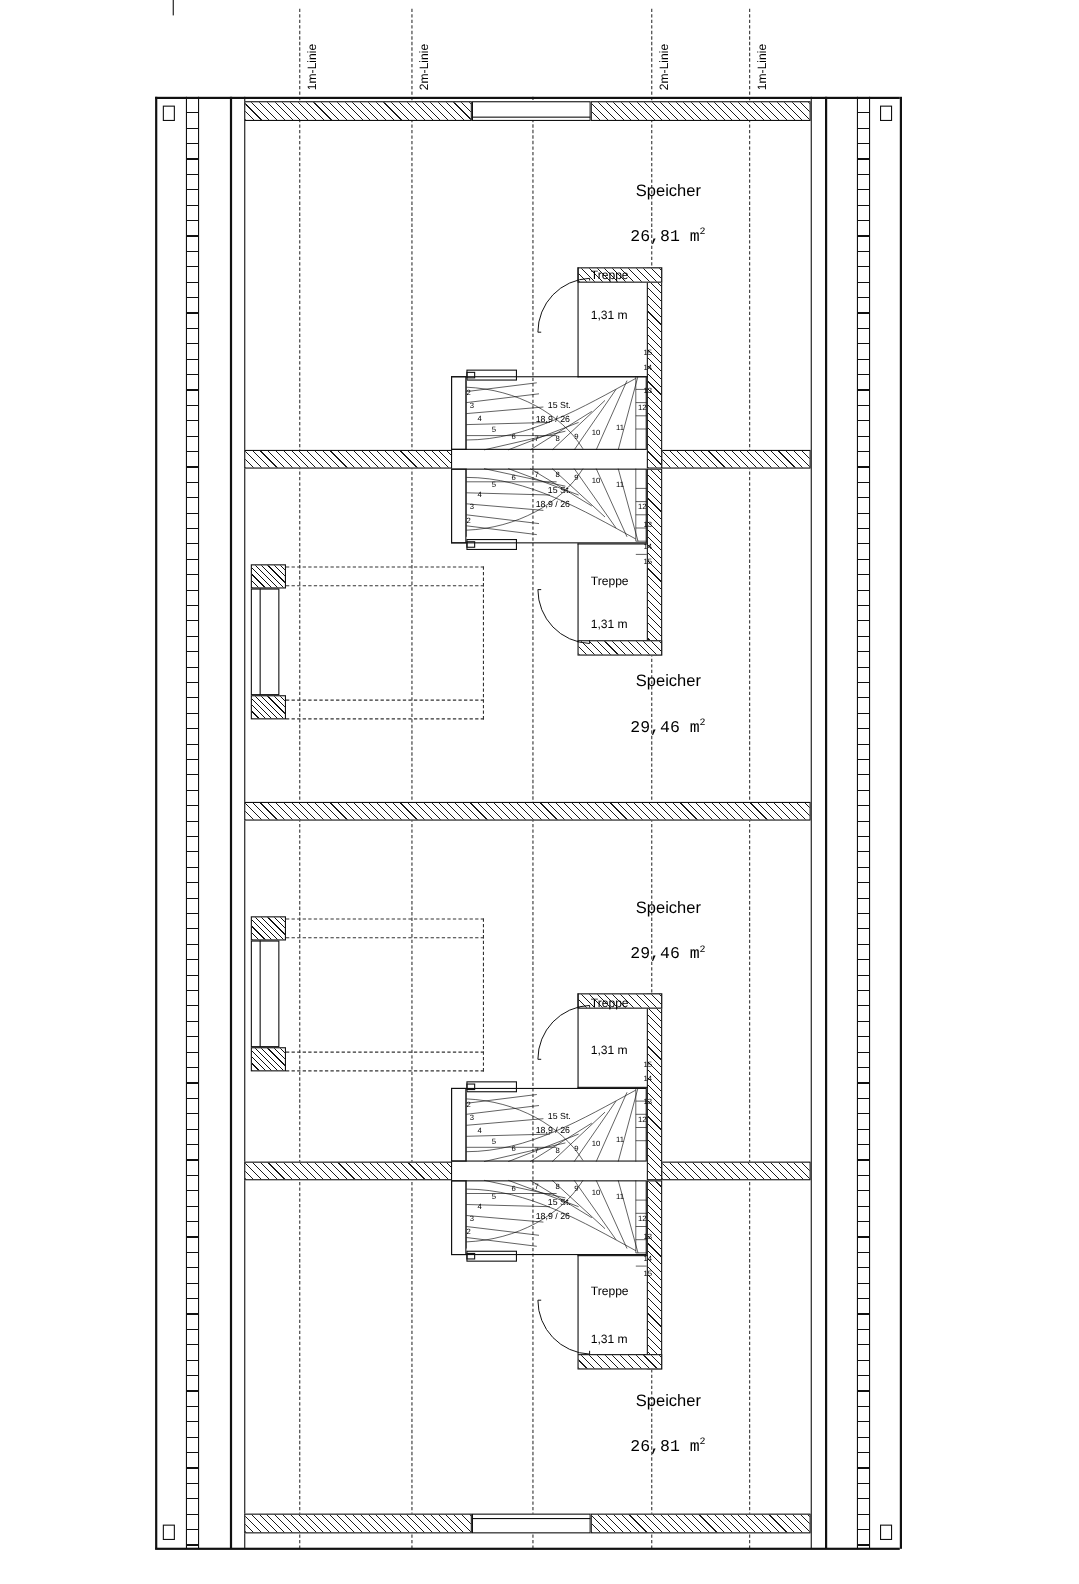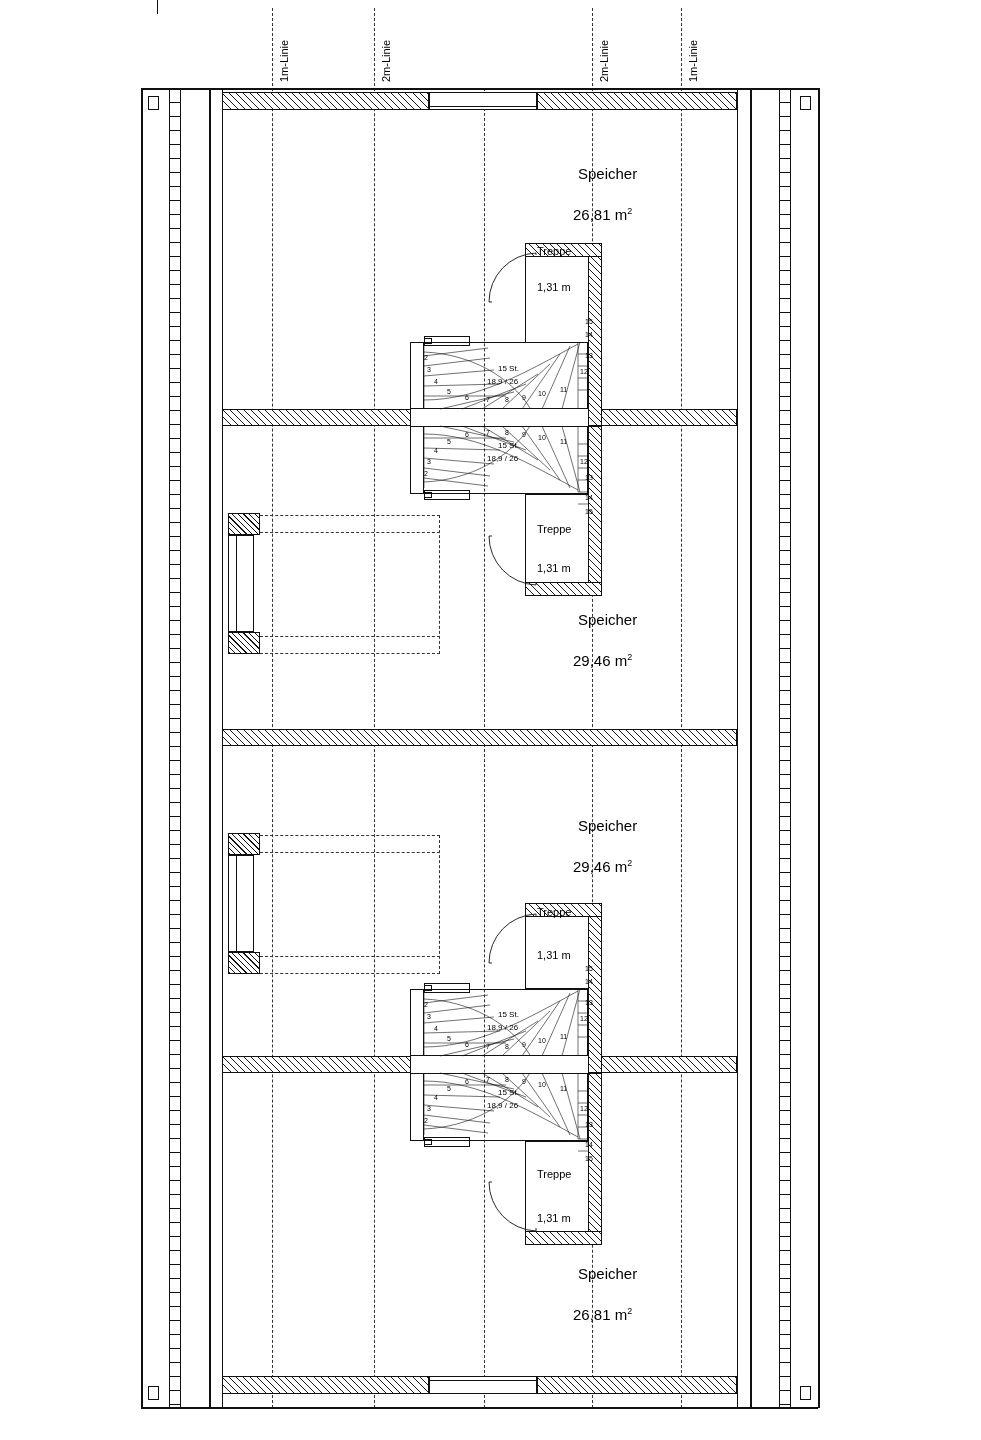--- a/index.html
+++ b/index.html
@@ -20,21 +20,21 @@
   .line-h{background:#111;height:1px;}
   .line-v{background:#111;width:1px;}
   .line-h-thick{background:#111;height:2px;}
   .line-v-thick{background:#111;width:2px;}
 
   .dash-v{border-left:1px dashed #333;}
   .dash-h{border-top:1px dashed #333;}
 
   .lbl{position:absolute;color:#000;white-space:nowrap;}
   .lbl-room{font-size:15px;}
-  .lbl-area{font-size:15px;}
+  .lbl-area{font-size:15px;font-family:Liberation Mono, monospace;}
   .lbl-small{font-size:11px;}
   .lbl-tiny{font-size:8px;}
   .lbl-micro{font-size:7px;}
   .vert{transform-origin:left top;transform:rotate(-90deg);}
 
   sup{font-size:9px;vertical-align:super;}
 
   
   svg{position:absolute;overflow:visible;}
   .st-thin{stroke:#111;stroke-width:0.6;fill:none;}

